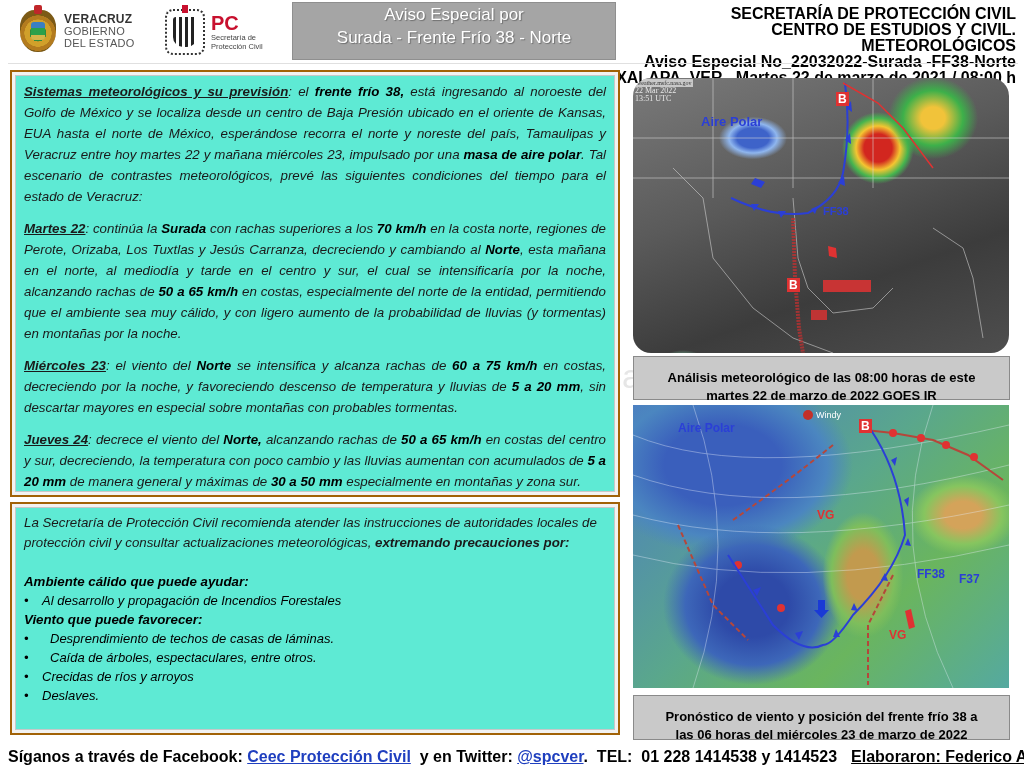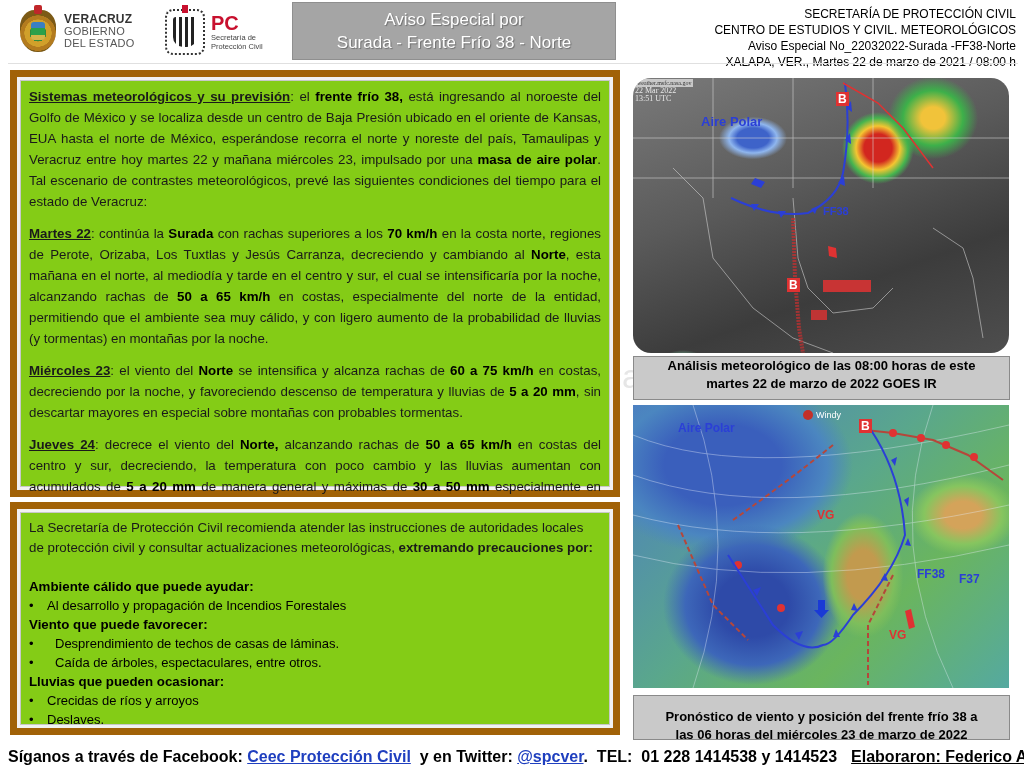--- a/index.html
+++ b/index.html
@@ -39,34 +39,34 @@
   .pc-emblem::after {
     content: ""; position: absolute; left: 15px; top: -6px; width: 6px; height: 8px; background: #c8102e;
   }
   .pc-text .pc-big { color: #c8102e; font-weight: bold; font-size: 20px; line-height: 20px; display: block; }
   .pc-text .pc-small { color: #444; font-size: 7.5px; line-height: 9px; display: block; }
 
   .title-box {
     left: 292px; top: 2px; width: 324px; height: 58px;
     background: #a5a5a5; border: 1px solid #8f8f8f; box-sizing: border-box;
     color: #fff; text-align: center; font-family: "Liberation Sans", sans-serif;
-    font-size: 17px; line-height: 23px; padding-top: 5px;
+    font-size: 17px; line-height: 23px; 
     text-shadow: 1px 1px 1px #6e6e6e;
   }
 
   .header-right {
     right: 8px; top: 6px; width: 400px; text-align: right;
-    font-size: 12px; line-height: 16px; font-weight: normal; color: #000;
+    font-size: 16px; line-height: 16px; font-weight: bold; color: #000;
   }
   .header-rule { left: 8px; top: 63px; width: 1010px; height: 1px; background: #e0e0e0; }
 
   
   .box {
-    border: 7px solid #a16207; box-shadow: inset 0 0 0 3px #f2f2f2, inset 0 0 0 4px #c8c8c8;
-    box-sizing: border-box; background: #84cc16;
+    border: 2px solid #a16207; box-shadow: inset 0 0 0 3px #f2f2f2, inset 0 0 0 4px #c8c8c8;
+    box-sizing: border-box; background: #5eead4; font-style: italic;
   }
   .box1 { left: 10px; top: 70px; width: 610px; height: 427px; padding: 9px 12px 0 12px; }
   .box2 { left: 10px; top: 502px; width: 610px; height: 233px; padding: 9px 12px 0 12px; }
 
   .para {
     font-size: 13.3px; line-height: 21px; text-align: justify; margin: 0 0 11px 0;
     font-family: "Liberation Sans", sans-serif; color: #1a1a1a;
   }
   .para b { color: #000; }
   .para .lead { font-weight: bold; text-decoration: underline; }
@@ -101,21 +101,21 @@
   .stamp { position: absolute; left: 2px; top: 1px; color: #e8e8e8; font-family: "Liberation Serif", serif; font-size: 8px; line-height: 8px; }
   .stamp span { display: block; }
   .stamp .src { font-size: 6px; background: rgba(255,255,255,0.6); color: #333; padding: 0 2px; }
   .windy { position: absolute; left: 170px; top: 5px; color: #fff; font-size: 9px; display: flex; align-items: center; }
   .windy i { width: 10px; height: 10px; border-radius: 50%; background: #c3302a; display: inline-block; margin-right: 3px; }
 
   .caption {
     background: #c9c9c9; border: 1px solid #8a8a8a; box-sizing: border-box;
     text-align: center; font-weight: bold; font-size: 13px; line-height: 18px; color: #000;
   }
-  .cap1 { left: 633px; top: 356px; width: 377px; height: 44px; padding-top: 0; }
+  .cap1 { left: 633px; top: 356px; width: 377px; height: 44px; padding-top: 12px; }
   .cap2 { left: 633px; top: 695px; width: 377px; height: 45px; padding-top: 12px; }
   .ghost-a { left: 622px; top: 356px; width: 28px; height: 40px; color: #e6e6e6; font-size: 34px; line-height: 40px; }
 
   
   .footer {
     left: 8px; top: 749px; width: 1010px; font-size: 16px; font-weight: bold;
     white-space: nowrap; line-height: 16px;
   }
   .footer .link { color: #1f3fbf; text-decoration: underline; }
   .footer .elab { text-decoration: underline; margin-left: 14px; }
@@ -177,21 +177,20 @@
   <p class="rec-head">Viento que puede favorecer:</p>
   <p class="bul wide">
       <span class="dot">•</span>
       <span>Desprendimiento de techos de casas de láminas.</span>
     </p>
   <p class="bul wide">
       <span class="dot">•</span>
       <span>Caída de árboles, espectaculares, entre otros.</span>
     </p>
 
-  <p class="rec-head">Lluvias que pueden ocasionar:</p>
   <p class="bul">
       <span class="dot">•</span>
       <span>Crecidas de ríos y arroyos</span>
     </p>
   <p class="bul">
       <span class="dot">•</span>
       <span>Deslaves.</span>
     </p>
 </div>
 

